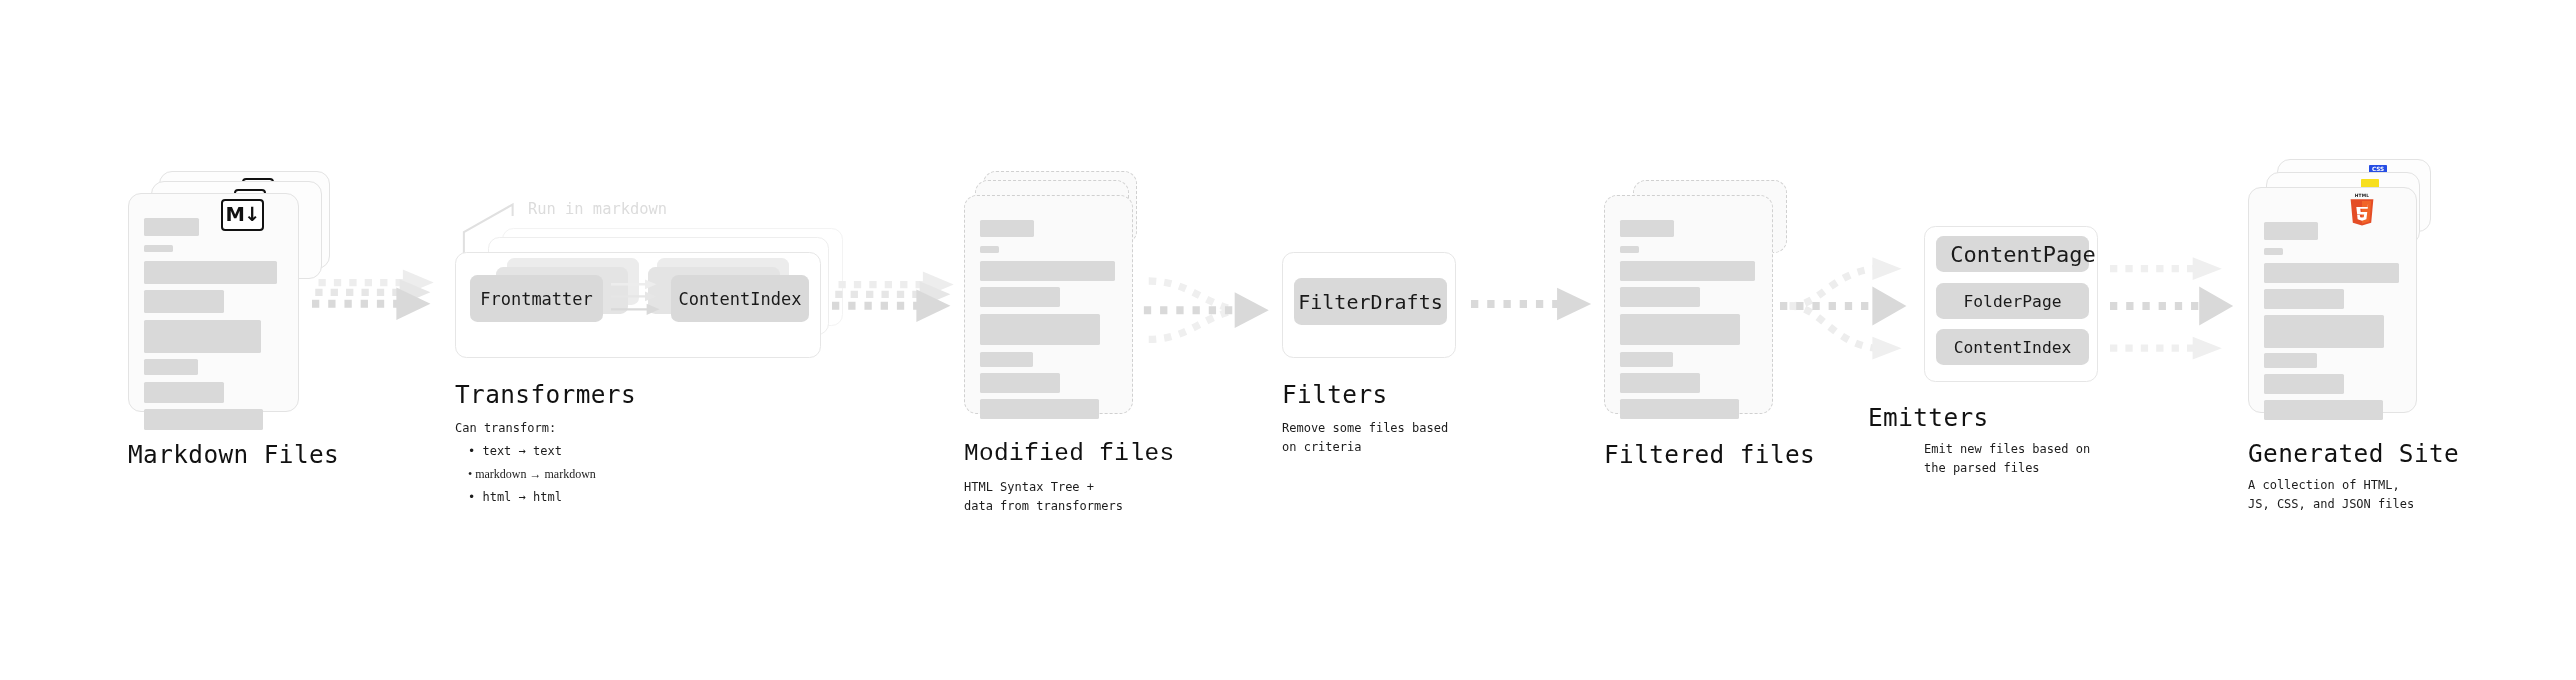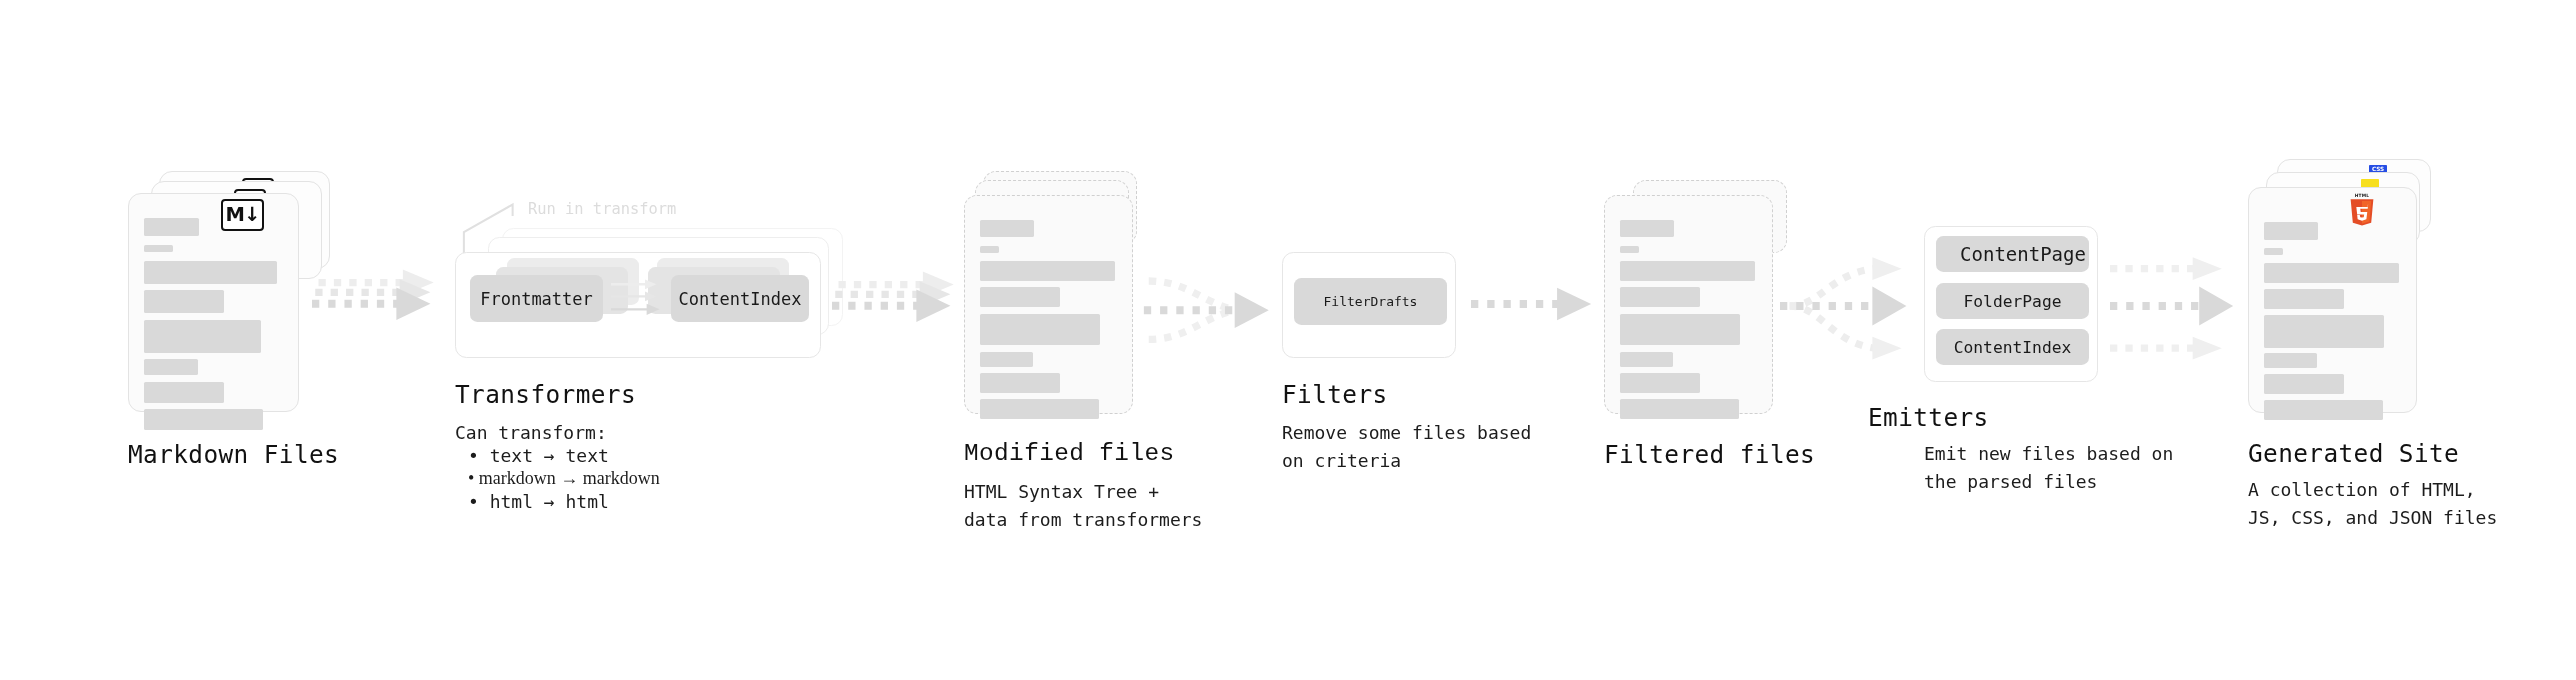--- a/index.html
+++ b/index.html
@@ -46,21 +46,21 @@
   }
   .chip.faded1{background:#e4e4e4;color:transparent;}
   .chip.faded2{background:#ececec;color:transparent;}
 
   
   .title{
     position:absolute;color:#111;white-space:nowrap;
     font-size:24.4px;letter-spacing:0.4px;
   }
   .sub{
-    position:absolute;color:#1c1c1c;font-size:18px;line-height:1.55;white-space:pre;
+    position:absolute;color:#1c1c1c;font-size:12px;line-height:1.55;white-space:pre;
   }
   .tiny-note{position:absolute;color:#dcdcdc;font-size:15.4px;white-space:nowrap;}
 
   svg{position:absolute;overflow:visible;}
 </style>
 </head>
 <body>
 
 <div class="stage">
 
@@ -100,21 +100,21 @@
       <line x1="0" y1="44" x2="108" y2="44"></line>
     </g>
     <polygon points="104,24 146,44 104,64" fill="#d9d9d9"></polygon>
   </svg>
 
   <div>
 
     <svg style="left:462px;top:198px;width:98px;height:65px;" viewBox="0 0 120 80">
       <path d="M2 70 L2 42 L62 8 L62 22" fill="none" stroke="#e0e0e0" stroke-width="2.5"></path>
     </svg>
-    <div class="tiny-note" style="left:528px;top:200px;">Run in transform</div>
+    <div class="tiny-note" style="left:528px;top:200px;">Run in markdown</div>
 
     <div class="pbox" style="left:502px;top:228px;width:341px;height:98px;border-color:#f3f3f3;"></div>
     <div class="pbox" style="left:488px;top:237px;width:341px;height:98px;border-color:#eeeeee;"></div>
     <div class="pbox" style="left:455px;top:252px;width:366px;height:106px;"></div>
 
     <div class="chip faded2" style="left:507px;top:258px;width:132px;height:47px;"></div>
     <div class="chip faded1" style="left:496px;top:267px;width:132px;height:47px;"></div>
     <div class="chip faded2" style="left:657px;top:258px;width:132px;height:47px;"></div>
     <div class="chip faded1" style="left:648px;top:267px;width:132px;height:47px;"></div>
 
@@ -179,21 +179,21 @@
   <svg style="left:1139px;top:258px;width:146px;height:106px;" viewBox="0 0 180 130">
     <path d="M12 28 C 60 28, 78 55, 120 64" fill="none" stroke="#efefef" stroke-width="9" stroke-dasharray="9 10"></path>
     <path d="M12 100 C 60 100, 78 72, 120 64" fill="none" stroke="#efefef" stroke-width="9" stroke-dasharray="9 10"></path>
     <line x1="6" y1="64" x2="120" y2="64" stroke="#d9d9d9" stroke-width="10" stroke-dasharray="9 11"></line>
     <polygon points="118,42 160,64 118,86" fill="#d9d9d9"></polygon>
   </svg>
 
   <div>
     <div class="pbox" style="left:1282px;top:252px;width:174px;height:106px;">
     </div>
-    <div class="chip" style="left:1294px;top:278px;width:153px;height:47px;font-size:13px;">FilterDrafts</div>
+    <div class="chip" style="left:1294px;top:278px;width:153px;height:47px;font-size:20px;">FilterDrafts</div>
     <div class="title" style="left:1282px;top:380px;">Filters</div>
     <div class="sub" style="left:1282px;top:419px;">Remove some files based
 on criteria</div>
   </div>
 
   <svg style="left:1471px;top:286px;width:138px;height:57px;" viewBox="0 0 170 70">
     <line x1="0" y1="22" x2="110" y2="22" stroke="#d9d9d9" stroke-width="10" stroke-dasharray="9 11"></line>
     <polygon points="106,2 148,22 106,42" fill="#d9d9d9"></polygon>
   </svg>
 
@@ -216,21 +216,21 @@
     <path d="M12 80 C 50 80, 62 40, 116 34" fill="none" stroke="#ededed" stroke-width="9" stroke-dasharray="9 10"></path>
     <polygon points="114,20 150,34 114,48" fill="#efefef"></polygon>
     <path d="M12 80 C 50 80, 62 124, 116 132" fill="none" stroke="#ededed" stroke-width="9" stroke-dasharray="9 10"></path>
     <polygon points="114,118 150,132 114,146" fill="#efefef"></polygon>
     <line x1="0" y1="80" x2="118" y2="80" stroke="#d9d9d9" stroke-width="10" stroke-dasharray="9 11"></line>
     <polygon points="114,56 156,80 114,104" fill="#d9d9d9"></polygon>
   </svg>
 
   <div>
     <div class="pbox" style="left:1924px;top:226px;width:174px;height:156px;"></div>
-    <div class="chip" style="left:1936px;top:236px;width:153px;height:36px;font-size:19px;padding-left:21px;">ContentPage</div>
+    <div class="chip" style="left:1936px;top:236px;width:153px;height:36px;font-size:22px;padding-left:21px;">ContentPage</div>
     <div class="chip" style="left:1936px;top:283px;width:153px;height:36px;font-size:16.3px;">FolderPage</div>
     <div class="chip" style="left:1936px;top:329px;width:153px;height:36px;font-size:16.3px;">ContentIndex</div>
     <div class="title" style="left:1868px;top:403px;">Emitters</div>
     <div class="sub" style="left:1924px;top:440px;">Emit new files based on
 the parsed files</div>
   </div>
 
   <svg style="left:2110px;top:241px;width:154px;height:130px;" viewBox="0 0 190 160">
     <line x1="0" y1="34" x2="104" y2="34" stroke="#efefef" stroke-width="9" stroke-dasharray="9 10"></line>
     <polygon points="102,20 138,34 102,48" fill="#efefef"></polygon>

